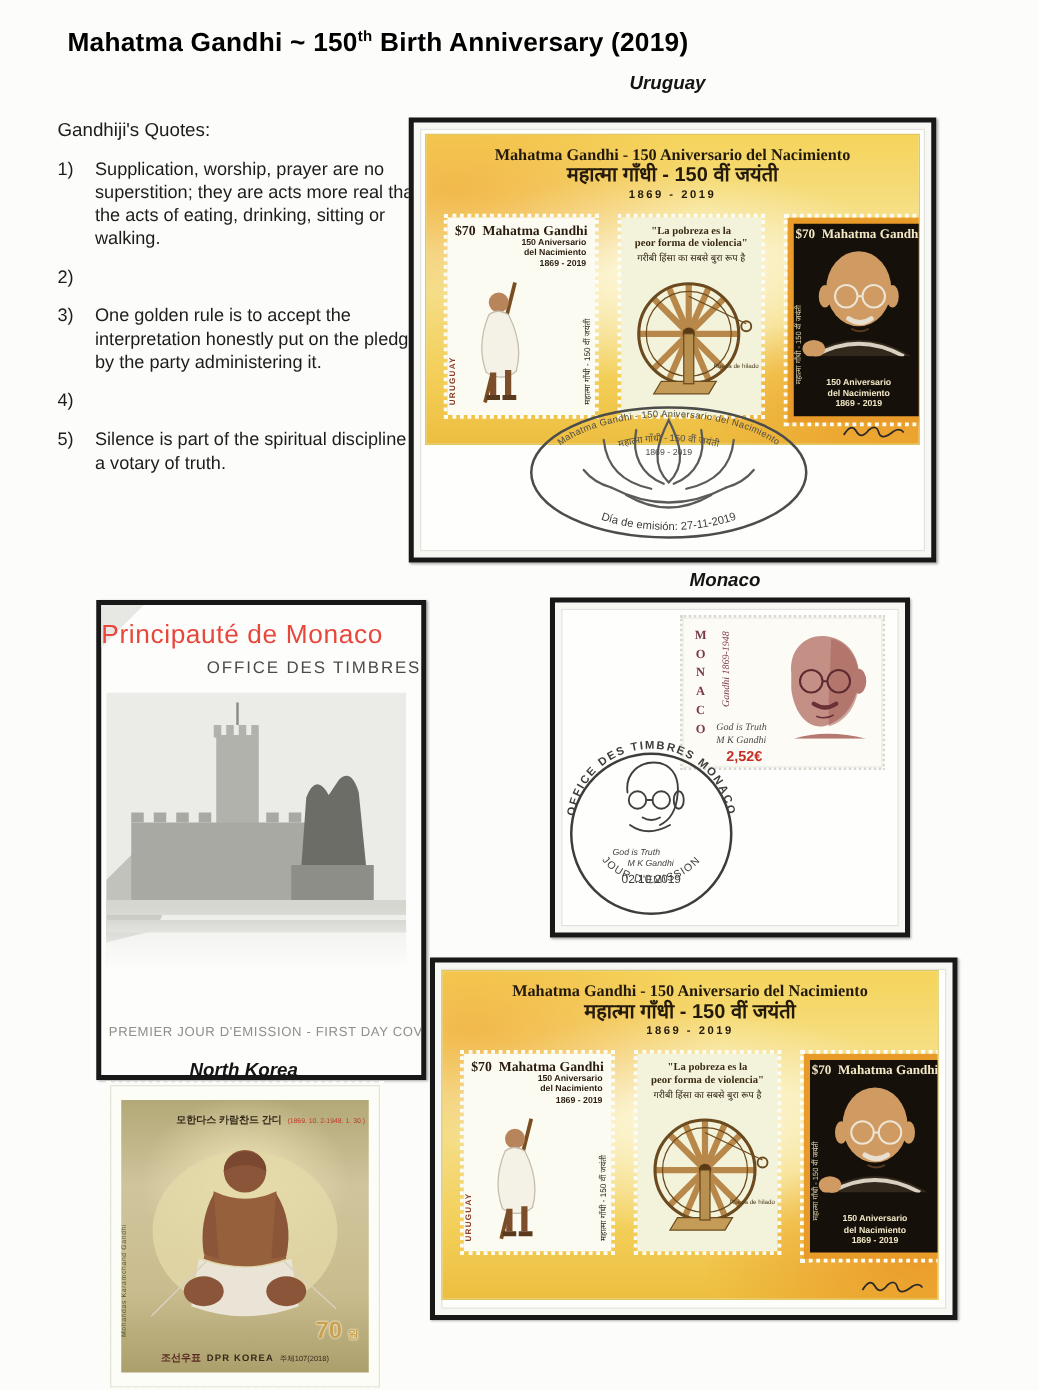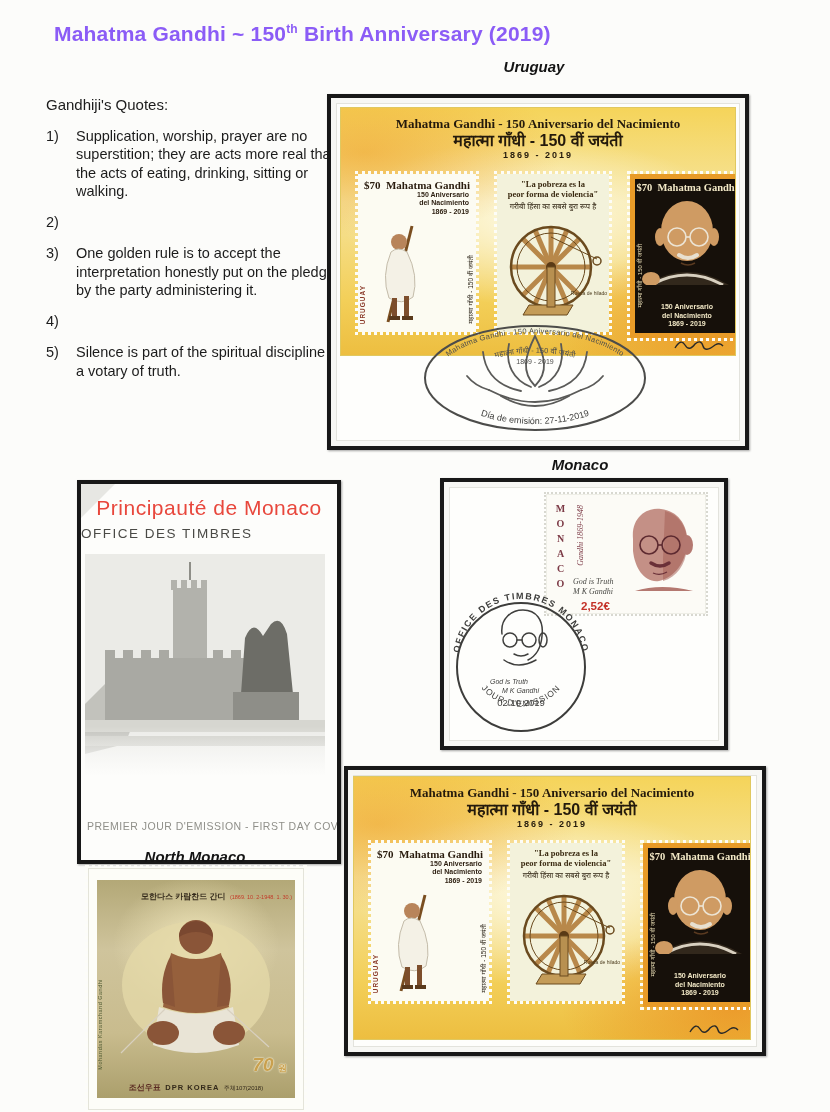--- a/index.html
+++ b/index.html
@@ -1,21 +1,21 @@
 <!DOCTYPE html>
 <html><head>
 <meta charset="utf-8">
 <style>
   html,body{margin:0;padding:0;background:#ffffff;}
   .page{position:relative;width:830px;height:1112px;background:#fcfcfa;overflow:hidden;
         font-family:"Liberation Sans",sans-serif;color:#1c1c1c;}
   .abs{position:absolute;}
 
   
-  .page-title{left:54px;top:22px;font-size:21px;font-weight:700;color:#8b5cf6;letter-spacing:.2px;}
+  .page-title{left:54px;top:22px;font-size:21px;font-weight:700;color:#000000;letter-spacing:.2px;}
   .page-title sup{font-size:12px;}
   .quotes{left:46px;top:96px;width:300px;}
   .quotes-heading{font-size:15px;margin-bottom:14px;}
   .quote-item{display:flex;margin-bottom:13px;font-size:14.5px;line-height:1.26;}
   .quote-num{width:30px;flex:0 0 30px;}
   .quote-text{flex:1;}
 
   
   .country-label{font-size:15px;font-weight:700;font-style:italic;text-align:center;color:#141414;}
 
@@ -55,23 +55,23 @@
   .wm-stack{writing-mode:vertical-rl;text-orientation:upright;}
   .lv-country{position:absolute;left:1px;bottom:8px;font-size:6.5px;font-weight:700;
       letter-spacing:1px;color:#8a3a2a;}
   .lv-hindi{position:absolute;right:1px;bottom:8px;font-size:6.5px;color:#241c10;}
   .rv-country{position:absolute;right:-1px;top:8px;font-size:7px;font-weight:700;
       letter-spacing:1px;color:#120d06;}
   .rv-hindi{position:absolute;left:1px;bottom:26px;font-size:6px;color:#e8dcb4;}
   .sheet-sign{position:absolute;right:10px;bottom:3px;}
 
   
-  .folder-title{position:absolute;left:0;right:0;top:12px;text-align:center;font-size:21px;
+  .folder-title{position:absolute;left:0;right:0;top:12px;font-size:21px;
       letter-spacing:.5px;color:#e8473c;white-space:nowrap;overflow:hidden;}
-  .folder-sub{position:absolute;left:0;right:0;top:42px;text-align:left;font-size:13.5px;
+  .folder-sub{position:absolute;left:0;right:0;top:42px;text-align:right;font-size:13.5px;
       letter-spacing:1.5px;color:#4a4a46;}
   .folder-year{position:absolute;left:0;right:0;top:294px;text-align:center;font-size:27px;
       letter-spacing:2px;color:#d84b38;}
   .folder-footer{position:absolute;left:6px;right:0;top:336px;font-size:10.5px;letter-spacing:.5px;
       color:#8f8f89;white-space:nowrap;overflow:hidden;}
   .fold-corner{position:absolute;left:0;top:0;width:0;height:0;
       border-top:34px solid #e7e7e3;border-right:34px solid transparent;}
 
   
   .mc-stamp{position:absolute;left:102px;top:12px;width:158px;height:118px;background:#fcfbf6;
@@ -89,21 +89,21 @@
   .nk-inner{position:absolute;left:8px;right:8px;top:11px;bottom:11px;overflow:hidden;
       background:
         radial-gradient(60% 45% at 50% 30%, rgba(242,232,188,.95), transparent 70%),
         linear-gradient(180deg,#b3a877,#cfc49c 32%,#c9bc8e 70%,#ab9f6c);}
   .nk-titlerow{margin-top:5px;text-align:center;white-space:nowrap;}
   .nk-title{font-size:8px;font-weight:700;color:#33291a;margin-left:41px;}
   .nk-dates{font-size:5.5px;color:#c23a28;}
   .nk-side{position:absolute;left:0px;bottom:28px;font-size:5.5px;letter-spacing:.5px;color:#4f5a32;}
   .nk-value{position:absolute;right:8px;bottom:22px;color:#c9a04e;
       text-shadow:0 0 2px #fffbe8,0 0 1px #fffbe8;font-weight:700;}
-  .nk-value .num{font-size:19px;font-style:italic;}
+  .nk-value .num{font-size:19px;}
   .nk-value .unit{font-size:9px;}
   .nk-footer{position:absolute;left:0;right:0;bottom:4px;text-align:center;white-space:nowrap;}
   .nk-footer .ko{font-size:8px;font-weight:700;color:#5a2a22;margin-top:46px;}
   .nk-footer .en{font-size:7.5px;font-weight:700;color:#33291a;letter-spacing:1px;}
   .nk-footer .ju{font-size:6px;color:#33291a;}
 
   svg{display:block;}
   text{font-family:"Liberation Sans",sans-serif;}
 </style>
 </head>
@@ -344,21 +344,21 @@
       <text x="75" y="114" font-size="9.5" fill="#3d3d3b" text-anchor="middle">02.10.2019</text>
       <text font-size="9" font-weight="bold" fill="#3d3d3b" letter-spacing="1.5">
         <textPath href="#m-arc-top" startOffset="50%" text-anchor="middle">OFFICE DES TIMBRES MONACO</textPath>
       </text>
       <text font-size="8.5" fill="#3d3d3b" letter-spacing="1">
         <textPath href="#m-arc-bot" startOffset="50%" text-anchor="middle">JOUR D'EMISSION</textPath>
       </text>
     </svg>
   </div>
 
-  <div class="abs country-label" style="left:88px;top:848px;width:214px">North Monaco</div>
+  <div class="abs country-label" style="left:88px;top:848px;width:214px">North Korea</div>
 
   <div class="abs nk-stamp" style="left:88px;top:868px;width:214px;height:240px">
     <div class="nk-inner">
       <div class="nk-titlerow">
         <span class="nk-title">모한다스 카람찬드 간디</span>
         <span class="nk-dates">(1869. 10. 2-1948. 1. 30.)</span>
       </div>
       <svg width="190" height="158" viewBox="0 0 190 158" style="margin:4px auto 0">
         <ellipse cx="95" cy="78" rx="74" ry="64" fill="#e4d8a8" opacity=".8"></ellipse>
         <circle cx="95" cy="30" r="17" fill="#8a5538"></circle>

